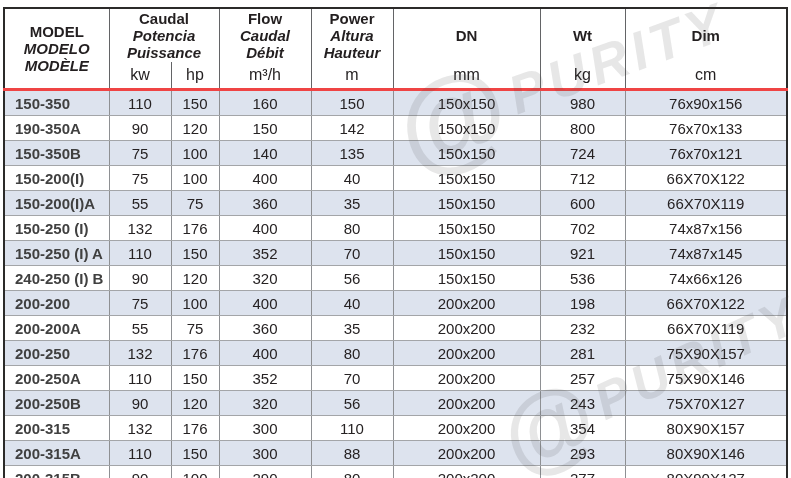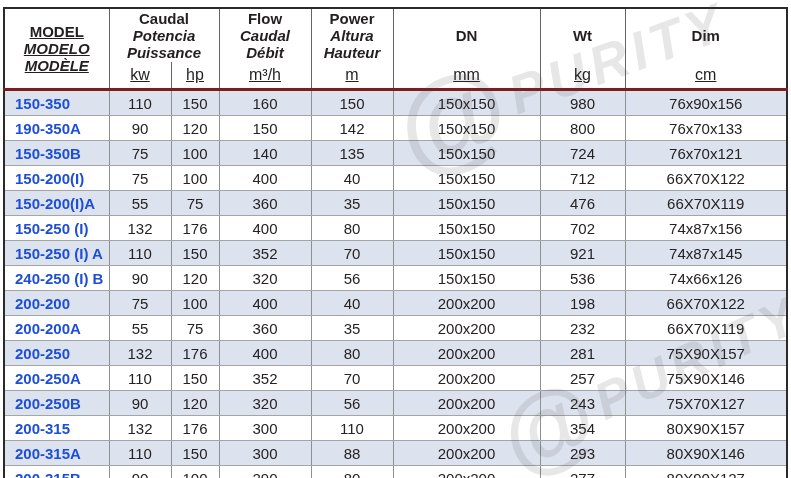--- a/index.html
+++ b/index.html
@@ -15,31 +15,31 @@
   }
   th,td{padding:0;text-align:center;overflow:hidden;white-space:nowrap;}
   
   thead th{
     background:#fff;font-size:15px;font-weight:700;
     border-left:1px solid #636466;border-right:1px solid #636466;
     border-top:0;border-bottom:0;vertical-align:middle;
   }
   tr.hrow1 th{height:53px;line-height:17px;}
   tr.hrow2 th{height:26px;font-weight:400;font-size:16px;vertical-align:middle;}
-  tr.hrow2 th, th.model-head{border-bottom:3px solid #7f1d1d;text-decoration:underline;}
+  tr.hrow2 th, th.model-head{border-bottom:3px solid #ef4444;}
   .hl{display:block;}
   .hl.it{font-style:italic;}
   
   tbody td{
     height:24px;font-size:15px;
     border-left:1px solid #8e9093;border-right:1px solid #8e9093;
     border-top:1px solid #a3a5a8;border-bottom:1px solid #a3a5a8;
     background:#ffffff;color:#262223;
   }
-  tbody td.model{text-align:left;padding-left:10px;font-weight:700;color:#1d4ed8;}
+  tbody td.model{text-align:left;padding-left:10px;font-weight:700;color:#404040;}
   tbody tr.alt td{background:#dde3ee;}
   
   .wm{
     position:absolute;display:flex;align-items:center;gap:8px;
     color:rgba(70,70,70,0.13);pointer-events:none;z-index:6;user-select:none;
   }
   .wm .wm-logo{font-weight:700;line-height:1;font-style:normal;}
   .wm .wm-text{font-weight:700;font-style:italic;letter-spacing:5px;line-height:1;}
   .wm1{left:390px;top:22px;transform:rotate(-20deg);transform-origin:center;}
   .wm1 .wm-logo{font-size:112px;}
@@ -141,21 +141,21 @@
           <td>712</td>
           <td>66X70X122</td>
         </tr>
         <tr class="alt">
           <td class="model">150-200(I)A</td>
           <td>55</td>
           <td>75</td>
           <td>360</td>
           <td>35</td>
           <td>150x150</td>
-          <td>476</td>
+          <td>600</td>
           <td>66X70X119</td>
         </tr>
         <tr>
           <td class="model">150-250 (I)</td>
           <td>132</td>
           <td>176</td>
           <td>400</td>
           <td>80</td>
           <td>150x150</td>
           <td>702</td>

